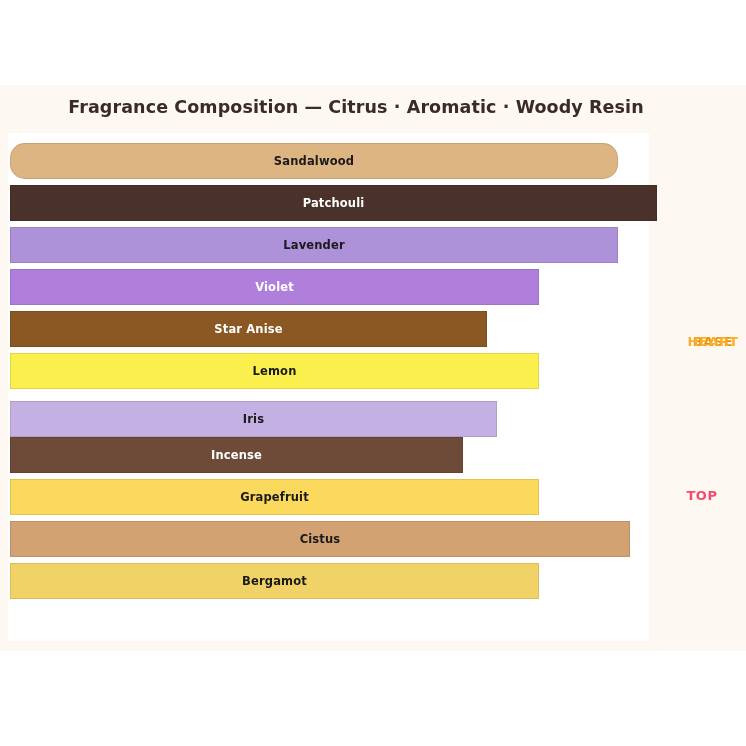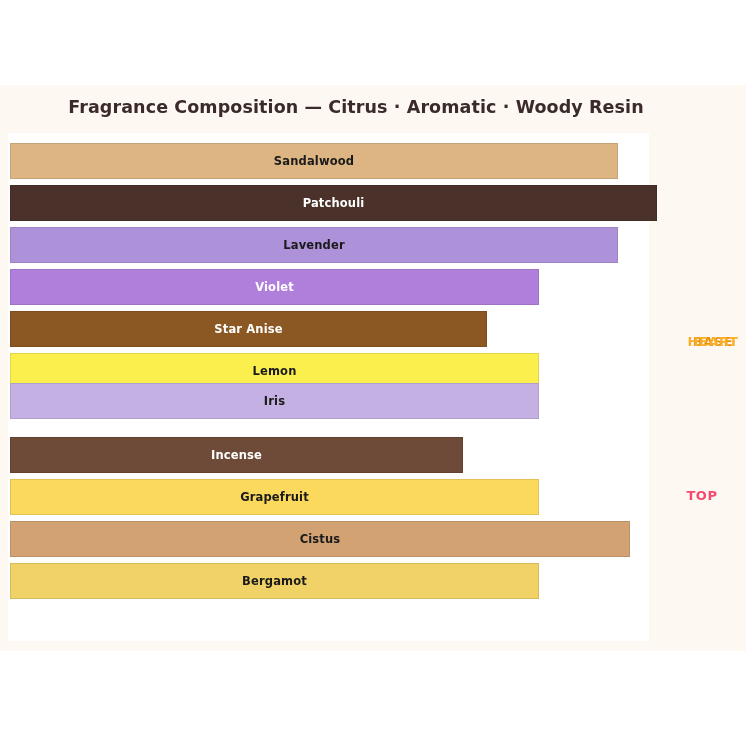--- a/index.html
+++ b/index.html
@@ -91,39 +91,39 @@
 </head>
 <body>
 
 <div id="figure">
 
   <div id="chart-title">Fragrance Composition — Citrus · Aromatic · Woody Resin</div>
 
   <div id="plot-panel"></div>
 
   <div id="bars-layer">
-      <div class="bar" style="top: 58px; width: 608px; background: rgb(221, 181, 131);">
+      <div class="bar" style="top: 58px; width: 608px; background: rgb(221, 181, 131); border-radius: 15px;">
         <span class="bar-label" style="color: rgb(26, 26, 26);">Sandalwood</span>
       </div>
       <div class="bar" style="top: 100px; width: 647px; background: rgb(74, 50, 43);">
         <span class="bar-label" style="color: rgb(255, 255, 255);">Patchouli</span>
       </div>
       <div class="bar" style="top: 142px; width: 608px; background: rgb(174, 146, 217);">
         <span class="bar-label" style="color: rgb(26, 26, 26);">Lavender</span>
       </div>
       <div class="bar" style="top: 184px; width: 529px; background: rgb(176, 127, 220);">
         <span class="bar-label" style="color: rgb(255, 255, 255);">Violet</span>
       </div>
       <div class="bar" style="top: 226px; width: 477px; background: rgb(139, 87, 34);">
         <span class="bar-label" style="color: rgb(255, 255, 255);">Star Anise</span>
       </div>
       <div class="bar" style="top: 268px; width: 529px; background: rgb(251, 239, 78);">
         <span class="bar-label" style="color: rgb(26, 26, 26);">Lemon</span>
       </div>
-      <div class="bar" style="top: 298px; width: 529px; background: rgb(196, 176, 227);">
+      <div class="bar" style="top: 316px; width: 487px; background: rgb(196, 176, 227);">
         <span class="bar-label" style="color: rgb(26, 26, 26);">Iris</span>
       </div>
       <div class="bar" style="top: 352px; width: 453px; background: rgb(110, 75, 56);">
         <span class="bar-label" style="color: rgb(255, 255, 255);">Incense</span>
       </div>
       <div class="bar" style="top: 394px; width: 529px; background: rgb(251, 217, 93);">
         <span class="bar-label" style="color: rgb(26, 26, 26);">Grapefruit</span>
       </div>
       <div class="bar" style="top: 436px; width: 620px; background: rgb(210, 162, 115);">
         <span class="bar-label" style="color: rgb(26, 26, 26);">Cistus</span>

